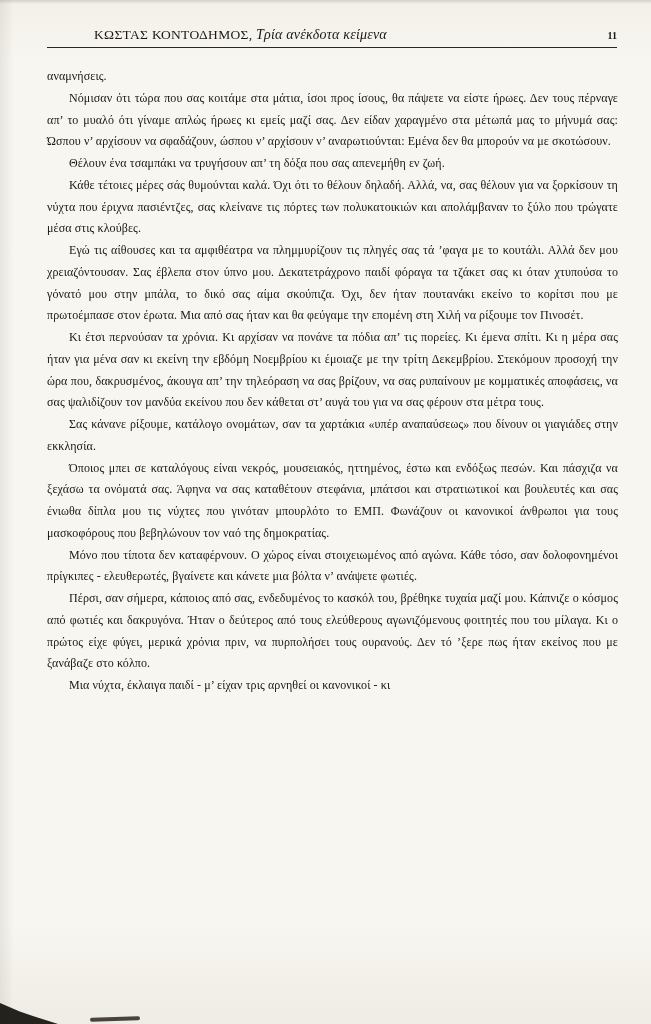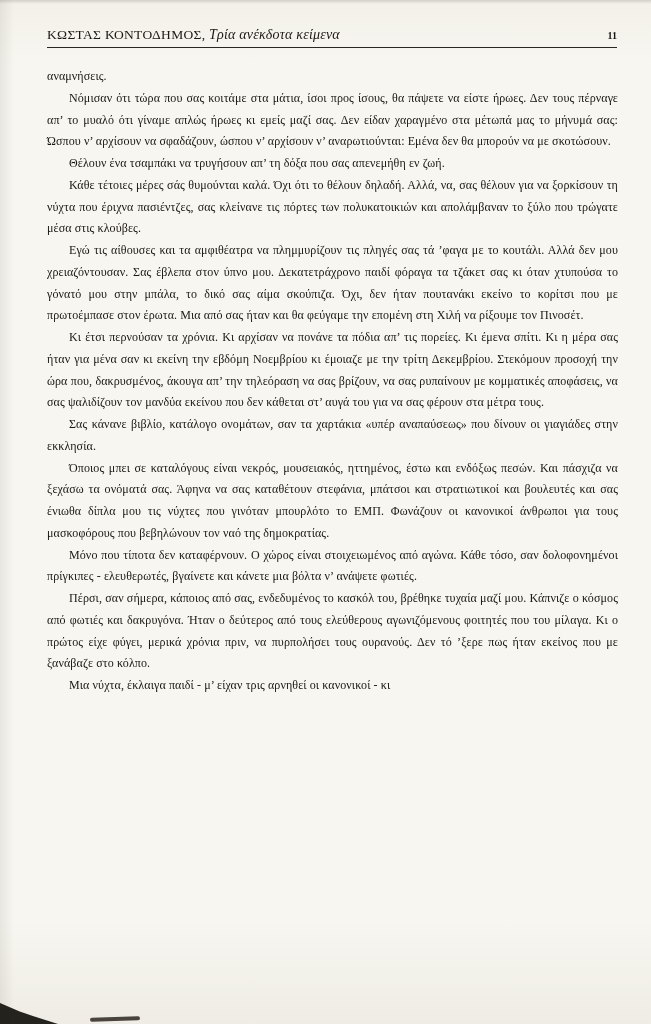--- a/index.html
+++ b/index.html
@@ -36,20 +36,21 @@
     left: 47px;
     right: 34px;
     display: flex;
     justify-content: space-between;
     align-items: baseline;
   }
   .running-head {
     font-size: 13.5px;
     letter-spacing: 0.3px;
     white-space: nowrap;
+    margin-left: 47px;
   }
   .running-head .work-title {
     font-style: italic;
     font-size: 14px;
     letter-spacing: 0.2px;
   }
   .page-number {
     font-size: 10px;
     font-weight: bold;
   }
@@ -124,21 +125,21 @@
 
   <div class="header-rule"></div>
 
   <div class="body-text">
       <p class="noindent">αναμνήσεις.</p>
       <p>Νόμισαν ότι τώρα που σας κοιτάμε στα μάτια, ίσοι προς ίσους, θα πάψετε να είστε ήρωες. Δεν τους πέρναγε απ’ το μυαλό ότι γίναμε απλώς ήρωες κι εμείς μαζί σας. Δεν είδαν χαραγμένο στα μέτωπά μας το μήνυμά σας: Ώσπου ν’ αρχίσουν να σφαδάζουν, ώσπου ν’ αρχίσουν ν’ αναρωτιούνται: Εμένα δεν θα μπορούν να με σκοτώσουν.</p>
       <p>Θέλουν ένα τσαμπάκι να τρυγήσουν απ’ τη δόξα που σας απενεμήθη εν ζωή.</p>
       <p>Κάθε τέτοιες μέρες σάς θυμούνται καλά. Όχι ότι το θέλουν δηλαδή. Αλλά, να, σας θέλουν για να ξορκίσουν τη νύχτα που έριχνα πασιέντζες, σας κλείνανε τις πόρτες των πολυκατοικιών και απολάμβαναν το ξύλο που τρώγατε μέσα στις κλούβες.</p>
       <p>Εγώ τις αίθουσες και τα αμφιθέατρα να πλημμυρίζουν τις πληγές σας τά ’φαγα με το κουτάλι. Αλλά δεν μου χρειαζόντουσαν. Σας έβλεπα στον ύπνο μου. Δεκατετράχρονο παιδί φόραγα τα τζάκετ σας κι όταν χτυπούσα το γόνατό μου στην μπάλα, το δικό σας αίμα σκούπιζα. Όχι, δεν ήταν πουτανάκι εκείνο το κορίτσι που με πρωτοέμπασε στον έρωτα. Μια από σας ήταν και θα φεύγαμε την επομένη στη Χιλή να ρίξουμε τον Πινοσέτ.</p>
       <p>Κι έτσι περνούσαν τα χρόνια. Κι αρχίσαν να πονάνε τα πόδια απ’ τις πορείες. Κι έμενα σπίτι. Κι η μέρα σας ήταν για μένα σαν κι εκείνη την εβδόμη Νοεμβρίου κι έμοιαζε με την τρίτη Δεκεμβρίου. Στεκόμουν προσοχή την ώρα που, δακρυσμένος, άκουγα απ’ την τηλεόραση να σας βρίζουν, να σας ρυπαίνουν με κομματικές αποφάσεις, να σας ψαλιδίζουν τον μανδύα εκείνου που δεν κάθεται στ’ αυγά του για να σας φέρουν στα μέτρα τους.</p>
-      <p>Σας κάνανε βιβλίο, κατάλογο ονομάτων, σαν τα χαρτάκια «υπέρ αναπαύσεως» που δίνουν οι γιαγιάδες στην εκκλησία.</p>
+      <p>Σας κάνανε ρίξουμε, κατάλογο ονομάτων, σαν τα χαρτάκια «υπέρ αναπαύσεως» που δίνουν οι γιαγιάδες στην εκκλησία.</p>
       <p>Όποιος μπει σε καταλόγους είναι νεκρός, μουσειακός, ηττημένος, έστω και ενδόξως πεσών. Και πάσχιζα να ξεχάσω τα ονόματά σας. Άφηνα να σας καταθέτουν στεφάνια, μπάτσοι και στρατιωτικοί και βουλευτές και σας ένιωθα δίπλα μου τις νύχτες που γινόταν μπουρλότο το ΕΜΠ. Φωνάζουν οι κανονικοί άνθρωποι για τους μασκοφόρους που βεβηλώνουν τον ναό της δημοκρατίας.</p>
       <p>Μόνο που τίποτα δεν καταφέρνουν. Ο χώρος είναι στοιχειωμένος από αγώνα. Κάθε τόσο, σαν δολοφονημένοι πρίγκιπες - ελευθερωτές, βγαίνετε και κάνετε μια βόλτα ν’ ανάψετε φωτιές.</p>
       <p>Πέρσι, σαν σήμερα, κάποιος από σας, ενδεδυμένος το κασκόλ του, βρέθηκε τυχαία μαζί μου. Κάπνιζε ο κόσμος από φωτιές και δακρυγόνα. Ήταν ο δεύτερος από τους ελεύθερους αγωνιζόμενους φοιτητές που του μίλαγα. Κι ο πρώτος είχε φύγει, μερικά χρόνια πριν, να πυρπολήσει τους ουρανούς. Δεν τό ’ξερε πως ήταν εκείνος που με ξανάβαζε στο κόλπο.</p>
       <p>Μια νύχτα, έκλαιγα παιδί - μ’ είχαν τρις αρνηθεί οι κανονικοί - κι</p>
     </div>
 
   <div class="artifact top-edge"></div>
   <div class="artifact corner-blot"></div>
   <div class="artifact bottom-smudge"></div>
 

